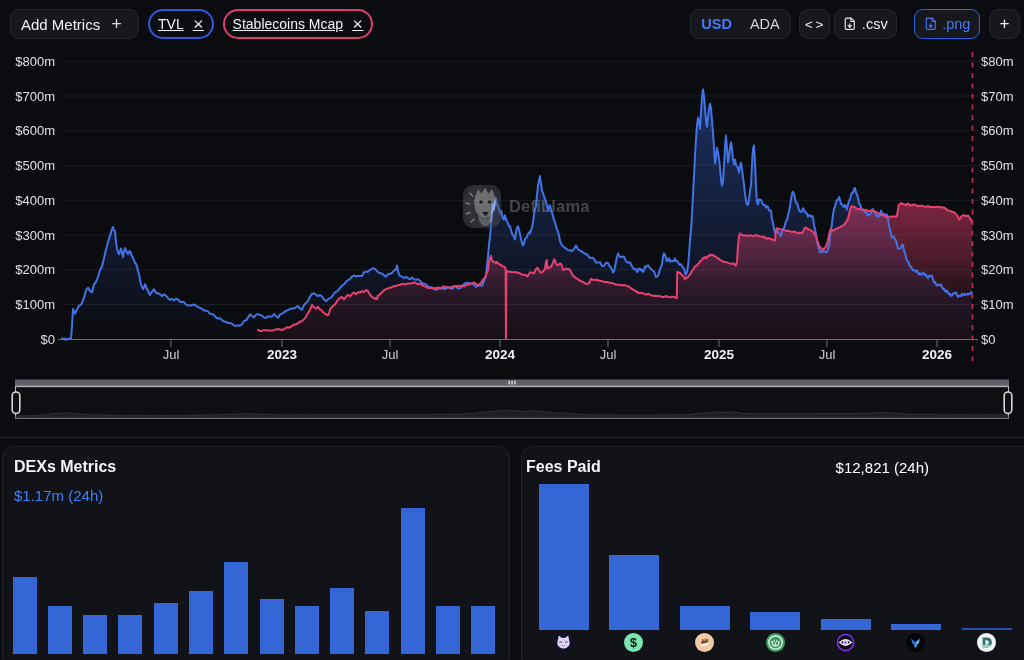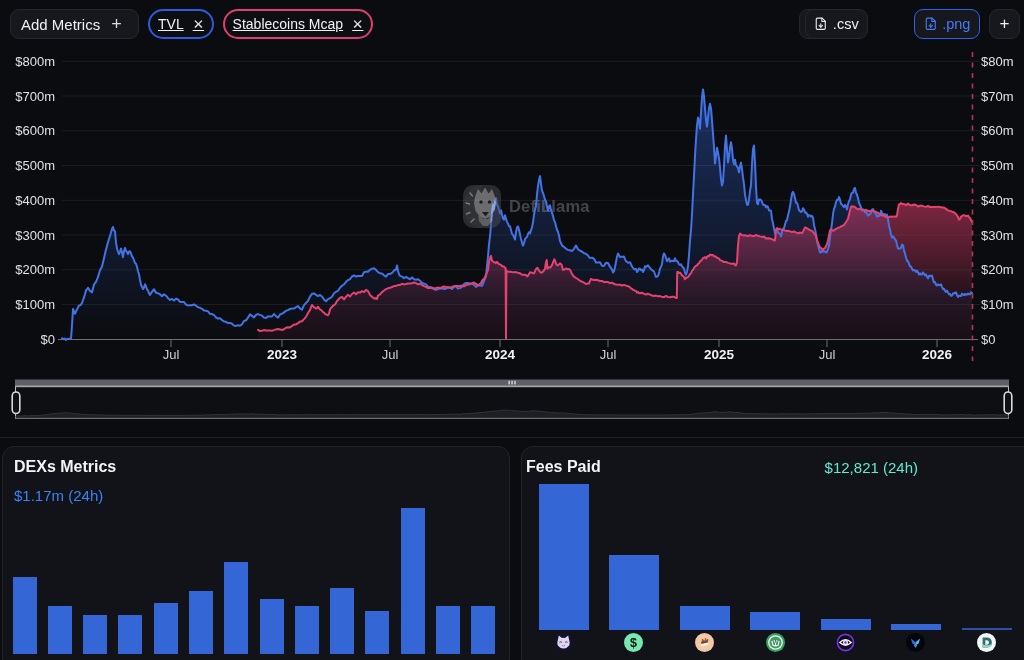--- a/index.html
+++ b/index.html
@@ -23,22 +23,26 @@
 .bar { position:absolute; background:#3566d6; }
 .h1 { position:absolute; font-size:16px; font-weight:bold; color:#f3f4f6; }
 .h2 { position:absolute; font-size:15px; color:#3b82f6; }
 .pic { position:absolute; top:632.5px; }
 </style></head>
 <body>
 <div id="app">
   <div class="btn" style="left:10px;width:129px;gap:11px;font-size:15px;justify-content:flex-start;padding-left:10px">Add Metrics <span style="font-size:18px;font-weight:400;color:#d8dadd">+</span></div>
   <div class="pill" style="left:148px;width:66px;border-color:#2f5ade">TVL <span class="x">✕</span></div>
   <div class="pill" style="left:223px;width:150px;border-color:#dd4070">Stablecoins Mcap <span class="x">✕</span></div>
+  <div class="btn" style="left:690px;width:101px;gap:0">
+     <span style="color:#477af7;font-weight:bold;padding:0 9px 0 12px">USD</span>
+     <span style="color:#d3d5d8;padding:0 12px 0 9px">ADA</span>
+    </div>
   <div class="btn" style="left:799px;width:31px;font-size:13.5px;letter-spacing:2.5px;padding-left:2px">&lt;&gt;</div>
-  <div class="btn" style="left:805px;width:63px;gap:5px"><svg width="13.5" height="13.5" viewBox="0 0 24 24" fill="none" stroke="#e8eaec" stroke-width="2" stroke-linecap="round" stroke-linejoin="round">
+  <div class="btn" style="left:834px;width:63px;gap:5px"><svg width="13.5" height="13.5" viewBox="0 0 24 24" fill="none" stroke="#e8eaec" stroke-width="2" stroke-linecap="round" stroke-linejoin="round">
         <path d="M14.5 2H6a2 2 0 0 0-2 2v16a2 2 0 0 0 2 2h12a2 2 0 0 0 2-2V7.5L14.5 2z"></path>
         <path d="M14 2v6h6"></path>
         <path d="M12 18v-6"></path>
         <path d="m9 15 3 3 3-3"></path>
       </svg>.csv</div>
   <div class="btn" style="left:914px;width:66px;gap:5px;border-color:#2d62e8;color:#477af7"><svg width="13.5" height="13.5" viewBox="0 0 24 24" fill="none" stroke="#477af7" stroke-width="2" stroke-linecap="round" stroke-linejoin="round">
         <path d="M14.5 2H6a2 2 0 0 0-2 2v16a2 2 0 0 0 2 2h12a2 2 0 0 0 2-2V7.5L14.5 2z"></path>
         <path d="M14 2v6h6"></path>
         <path d="M12 18v-6"></path>
         <path d="m9 15 3 3 3-3"></path>
@@ -140,21 +144,21 @@
 <rect x="12.2" y="18" width="7.6" height="21.5" rx="3.8" fill="#101114" stroke="#d8d9db" stroke-width="1.6"></rect>
 <rect x="1004.2" y="18" width="7.6" height="21.5" rx="3.8" fill="#101114" stroke="#d8d9db" stroke-width="1.6"></rect>
 </svg>
   <div id="sep"></div>
 
   <div class="card" style="left:2px;width:508px"></div>
   <div class="card" style="left:521px;width:520px"></div>
   <div class="h1" style="left:14px;top:458px">DEXs Metrics</div>
   <div class="h2" style="left:14px;top:487px">$1.17m (24h)</div>
   <div class="h1" style="left:526px;top:458px">Fees Paid</div>
-  <div class="h2" style="top:458.5px;right:18px;color:#5eead4">$12,821 (24h)</div>
+  <div class="h2" style="top:458.5px;right:7px;color:#ffffff">$12,821 (24h)</div>
   <div class="bar" style="left:12.6px;top:577px;width:24px;height:76.5px"></div>
     <div class="bar" style="left:47.9px;top:606px;width:24px;height:47.5px"></div>
     <div class="bar" style="left:83.1px;top:614.5px;width:24px;height:39.0px"></div>
     <div class="bar" style="left:118.4px;top:614.5px;width:24px;height:39.0px"></div>
     <div class="bar" style="left:153.7px;top:603px;width:24px;height:50.5px"></div>
     <div class="bar" style="left:189.0px;top:591px;width:24px;height:62.5px"></div>
     <div class="bar" style="left:224.2px;top:562px;width:24px;height:91.5px"></div>
     <div class="bar" style="left:259.5px;top:599px;width:24px;height:54.5px"></div>
     <div class="bar" style="left:294.8px;top:605.5px;width:24px;height:48.0px"></div>
     <div class="bar" style="left:330.0px;top:588px;width:24px;height:65.5px"></div>

